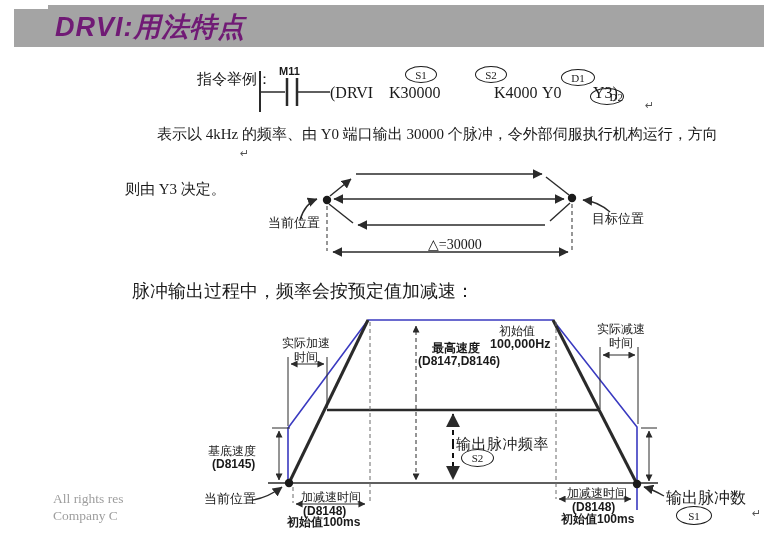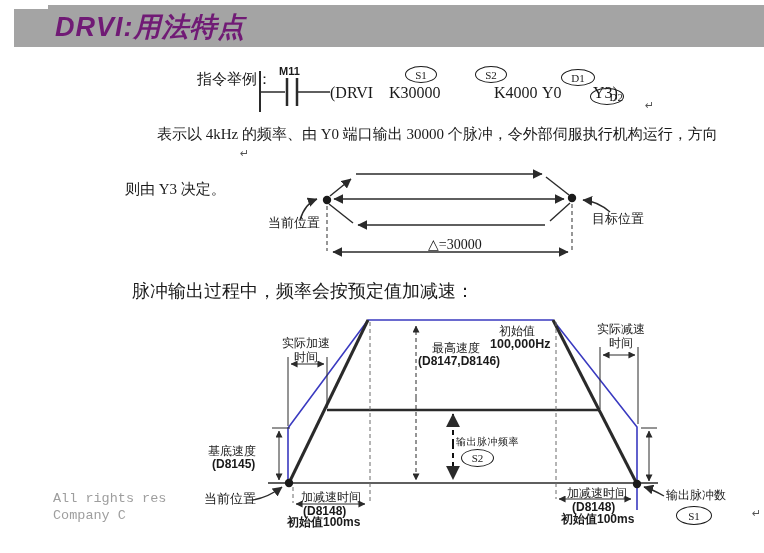--- a/index.html
+++ b/index.html
@@ -6,21 +6,21 @@
   .page{position:relative;width:764px;height:553px;background:#ffffff;overflow:hidden;
         font-family:"Liberation Serif","DejaVu Serif",serif;color:#1a1a1a;}
   .header-band{position:absolute;left:14px;top:5px;width:750px;height:42px;background:#a4a4a4;}
   .header-notch{position:absolute;left:0;top:0;width:48px;height:9px;background:#ffffff;}
   .title{position:absolute;left:55px;top:9px;font-family:"Liberation Sans","DejaVu Sans",sans-serif;
          font-size:27px;font-style:italic;font-weight:bold;color:#701a75;letter-spacing:1px;white-space:nowrap;}
   .lbl{position:absolute;white-space:nowrap;line-height:1.15;}
   .sans{font-family:"Liberation Sans","DejaVu Sans",sans-serif;}
   .b{font-weight:bold;font-family:"Liberation Sans","DejaVu Sans",sans-serif;}
   .gray{color:#555555;}
-  .wm{color:#9e9e9e;font-family:Liberation Mono, monospace;font-size:13.5px;}
+  .wm{color:#9e9e9e;font-family:Liberation Serif, serif;font-size:13.5px;}
   .oval{position:absolute;border:1.4px solid #1a1a1a;border-radius:50%;
         display:flex;align-items:center;justify-content:center;
         font-size:11px;font-family:"Liberation Serif","DejaVu Serif",serif;background:#ffffff00;}
   .two{text-align:center;}
   .two span{display:block;}
   svg.linework{position:absolute;left:0;top:0;pointer-events:none;}
 </style>
 </head>
 <body>
 
@@ -136,41 +136,41 @@
   <div class="lbl" style="left:132px;top:281px;font-size:18px;">脉冲输出过程中，频率会按预定值加减速：</div>
 
   <div class="lbl two" style="left:279px;top:337px;width:54px;font-size:12px;">
     <span>实际加速</span>
     <span>时间</span>
   </div>
   <div class="lbl two" style="left:597px;top:323px;width:48px;font-size:12px;">
     <span>实际减速</span>
     <span>时间</span>
   </div>
-  <div class="lbl" style="left:432px;top:342px;font-size:12px;">最高速度</div>
+  <div class="lbl" style="left:432px;top:342px;font-size:12px;font-weight:bold;">最高速度</div>
   <div class="lbl b" style="left:418px;top:355px;font-size:12px;">(D8147,D8146)</div>
   <div class="lbl" style="left:499px;top:325px;font-size:12px;">初始值</div>
   <div class="lbl b" style="left:490px;top:337px;font-size:12.5px;">100,000Hz</div>
   <div class="lbl" style="left:208px;top:445px;font-size:12px;">基底速度</div>
   <div class="lbl b" style="left:212px;top:458px;font-size:12px;">(D8145)</div>
-  <div class="lbl" style="left:456px;top:436px;font-size:10px;letter-spacing:0.5px;">输出脉冲频率</div>
+  <div class="lbl" style="left:456px;top:436px;font-size:15px;letter-spacing:0.5px;">输出脉冲频率</div>
   <div class="oval" style="left:461px;top:449px;width:31px;height:16px;">
       <span>S2</span>
     </div>
   <div class="lbl" style="left:204px;top:492px;font-size:13px;">当前位置</div>
 
   <div class="lbl" style="left:301px;top:491px;font-size:12px;">加减速时间</div>
   <div class="lbl b" style="left:303px;top:505px;font-size:12px;">(D8148)</div>
   <div class="lbl b" style="left:287px;top:516px;font-size:12px;">初始值100ms</div>
 
   <div class="lbl" style="left:567px;top:487px;font-size:12px;">加减速时间</div>
   <div class="lbl b" style="left:572px;top:501px;font-size:12px;">(D8148)</div>
   <div class="lbl b" style="left:561px;top:513px;font-size:12px;">初始值100ms</div>
 
-  <div class="lbl" style="left:666px;top:489px;font-size:12px;">输出脉冲数</div>
+  <div class="lbl" style="left:666px;top:489px;font-size:16px;">输出脉冲数</div>
   <div class="oval" style="left:676px;top:506px;width:34px;height:17px;">
       <span>S1</span>
     </div>
   <div class="lbl gray sans" style="left:752px;top:507px;font-size:11px;">↵</div>
 
   <div class="lbl wm" style="left:53px;top:491px;">All rights res</div>
   <div class="lbl wm" style="left:53px;top:508px;">Company C</div>
 
 </div>
 

